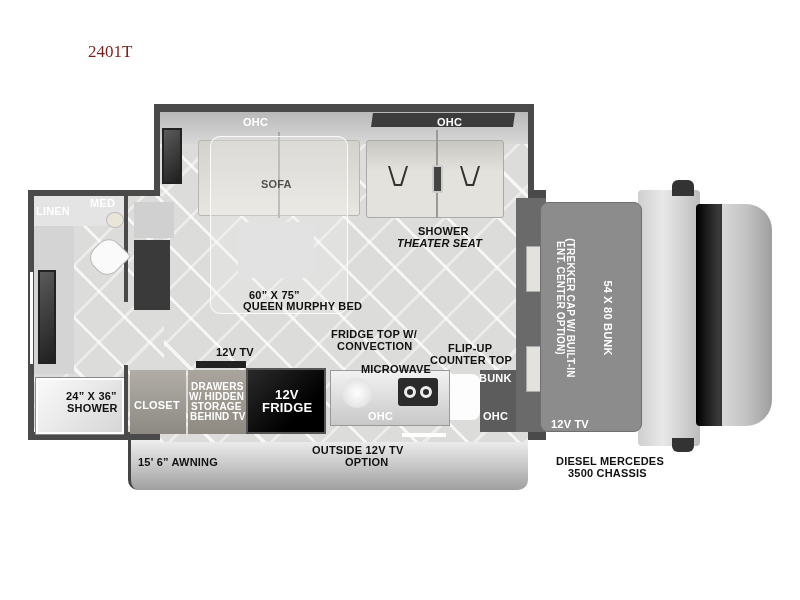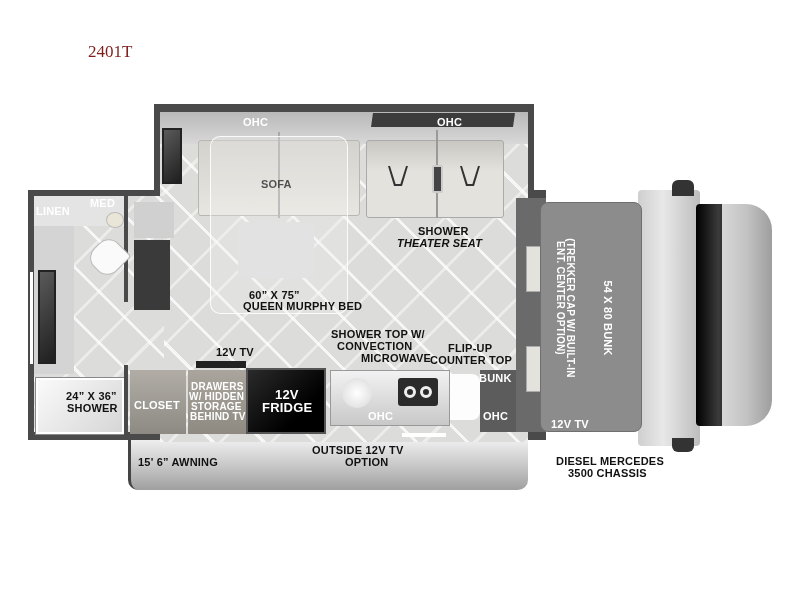--- a/index.html
+++ b/index.html
@@ -93,23 +93,23 @@
 
   <div class="abs" style="left:246px;top:368px;width:80px;height:66px;background:linear-gradient(135deg,#2a2a2a,#000 70%);border:2px solid #555;"></div>
   <div class="lbl w" style="left:275px;top:388px;font-size:13px;line-height:14px;">12V</div>
   <div class="lbl w" style="left:262px;top:401px;font-size:13px;line-height:14px;">FRIDGE</div>
 
   <div class="abs" style="left:330px;top:370px;width:120px;height:56px;background:linear-gradient(#f2f2f2,#c8c8c8);border:1px solid #999;"></div>
   <div class="abs" style="left:342px;top:378px;width:30px;height:30px;border-radius:50%;background:radial-gradient(#fff,#d8d8d8);"></div>
   <div class="abs" style="left:398px;top:378px;width:40px;height:28px;background:#2b2b2b;border-radius:3px;"></div>
   <div class="abs" style="left:404px;top:386px;width:12px;height:12px;border-radius:50%;border:3px solid #eee;"></div>
   <div class="abs" style="left:420px;top:386px;width:12px;height:12px;border-radius:50%;border:3px solid #eee;"></div>
-  <div class="lbl" style="left:331px;top:328px;">SHOWER TOP W/</div>
+  <div class="lbl" style="left:331px;top:328px;">FRIDGE TOP W/</div>
   <div class="lbl" style="left:337px;top:340px;">CONVECTION</div>
-  <div class="lbl" style="left:337px;top:352px;padding-left:24px;">MICROWAVE</div>
+  <div class="lbl" style="left:337px;top:363px;padding-left:24px;">MICROWAVE</div>
   <div class="lbl w" style="left:368px;top:410px;">OHC</div>
 
   <div class="abs" style="left:450px;top:374px;width:30px;height:46px;background:#fdfdfd;border-radius:0 8px 8px 0;"></div>
   <div class="lbl" style="left:448px;top:342px;">FLIP-UP</div>
   <div class="lbl" style="left:430px;top:354px;">COUNTER TOP</div>
 
   <div class="abs" style="left:480px;top:370px;width:40px;height:62px;background:#5c5c5c;"></div>
   <div class="lbl w" style="left:479px;top:372px;">BUNK</div>
   <div class="lbl w" style="left:483px;top:410px;">OHC</div>
 

